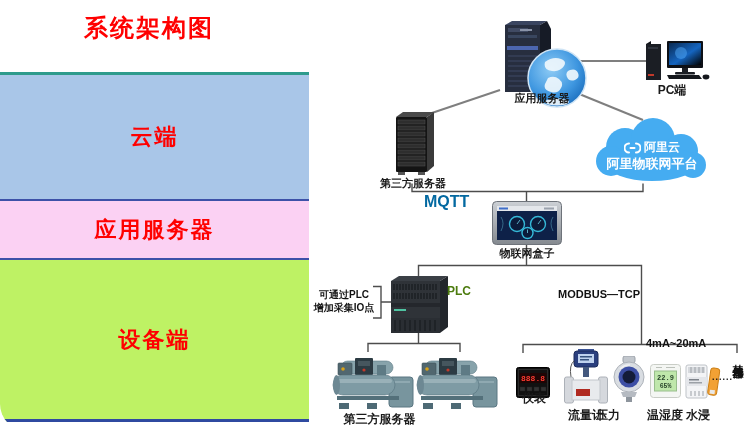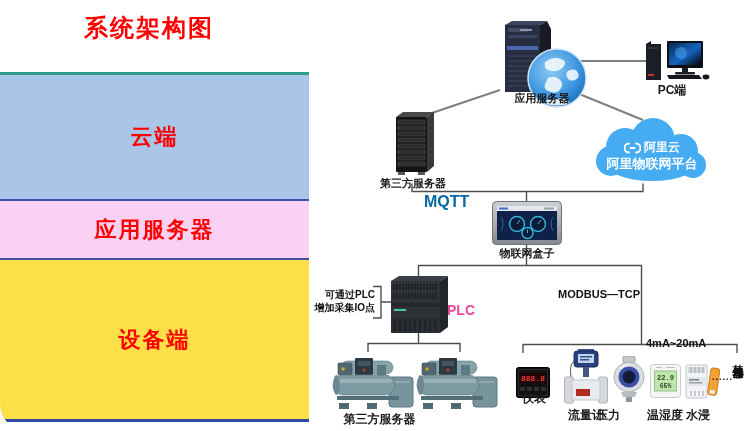--- a/index.html
+++ b/index.html
@@ -13,42 +13,42 @@
   #band-device{top:260px;height:162px;border-bottom:3px solid #2f4aa0;}
   .band-label{font-weight:bold;font-size:22px;color:#ff0000;letter-spacing:2px;}
   svg.layer{position:absolute;left:0;top:0;pointer-events:none;}
   .dev{position:absolute;}
   .lbl{position:absolute;font-weight:bold;color:#1a1a1a;text-align:center;}
   .lbl11{font-size:11px;}
   .lbl12{font-size:12px;}
   #mqtt-label{left:424px;top:193px;font-size:16px;font-weight:bold;color:#0369a1;}
   #modbus-block{left:558px;top:288px;width:82px;text-align:right;font-size:11px;font-weight:bold;line-height:12.5px;color:#111;}
   #current-label{left:646px;top:294px;font-size:11px;font-weight:bold;color:#111;margin-top:43px;}
-  #plc-note{left:313px;top:289px;width:62px;text-align:right;font-size:10px;font-weight:bold;line-height:12.5px;color:#111;}
-  #plc-label{left:447px;top:302px;font-size:14px;font-weight:bold;color:#ec4899;}
+  #plc-note{left:313px;top:289px;width:62px;text-align:center;font-size:10px;font-weight:bold;line-height:12.5px;color:#111;}
+  #plc-label{left:447px;top:284px;font-size:12px;font-weight:bold;color:#4d7c0f;}
   #cloud-brand{left:600px;top:139px;width:104px;text-align:center;color:#fff;font-size:12px;font-weight:bold;display:flex;align-items:center;justify-content:center;gap:3px;}
   #cloud-platform{left:598px;top:155px;width:108px;text-align:center;color:#fff;font-size:13px;font-weight:bold;}
   #other-sensors{left:730px;top:355px;height:60px;writing-mode:vertical-rl;text-orientation:upright;
                  font-size:11px;font-weight:bold;color:#111;letter-spacing:1px;}
   #sensor-dots{left:712px;top:372px;font-size:9px;font-weight:bold;color:#111;letter-spacing:1px;}
 </style>
 </head>
 <body>
 
 <div id="canvas">
 
   <div id="page-title" class="abs">系统架构图</div>
 
   <div class="band" id="band-cloud" style="background:#a9c6e8">
     <span class="band-label">云端</span>
   </div>
   <div class="band" id="band-box" style="background:#fbd1f3">
     <span class="band-label">应用服务器</span>
   </div>
-  <div class="band" id="band-device" style="background:#fde047">
+  <div class="band" id="band-device" style="background:#bef264">
     <span class="band-label">设备端</span>
   </div>
 
   <svg class="layer" width="750" height="431">
     <g stroke="#7f7f7f" stroke-width="2" fill="none">
       <path d="M570,61 H646"></path>
       <path d="M500,90 L420,117"></path>
       <path d="M567,89 L643,120"></path>
     </g>
     <g stroke="#4d4d4d" stroke-width="1.4" fill="none">

